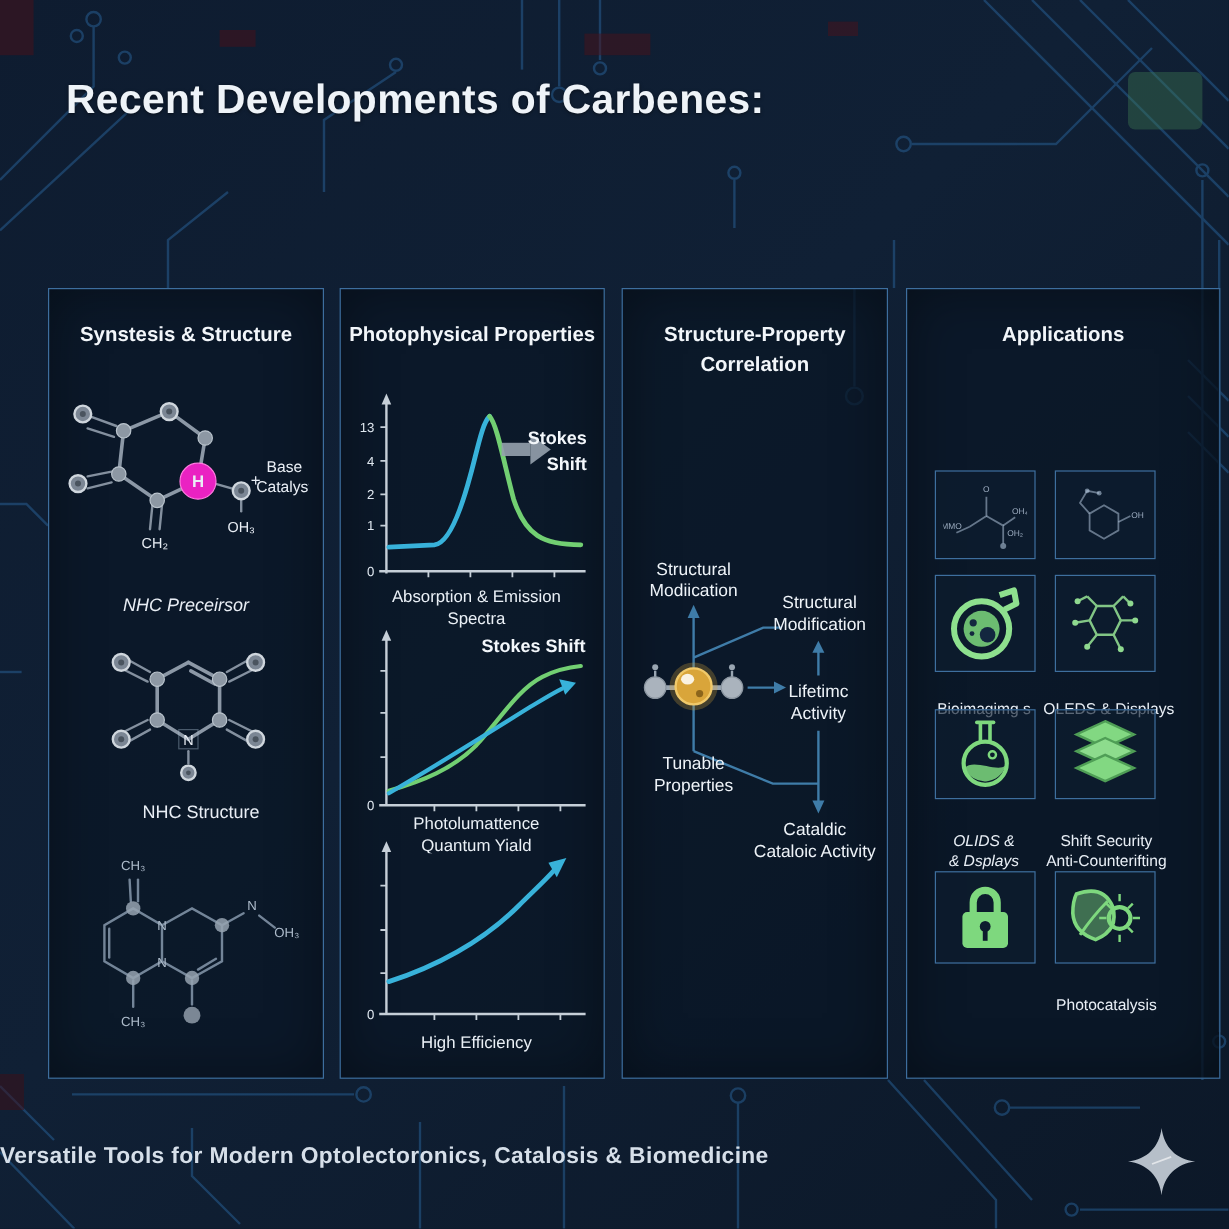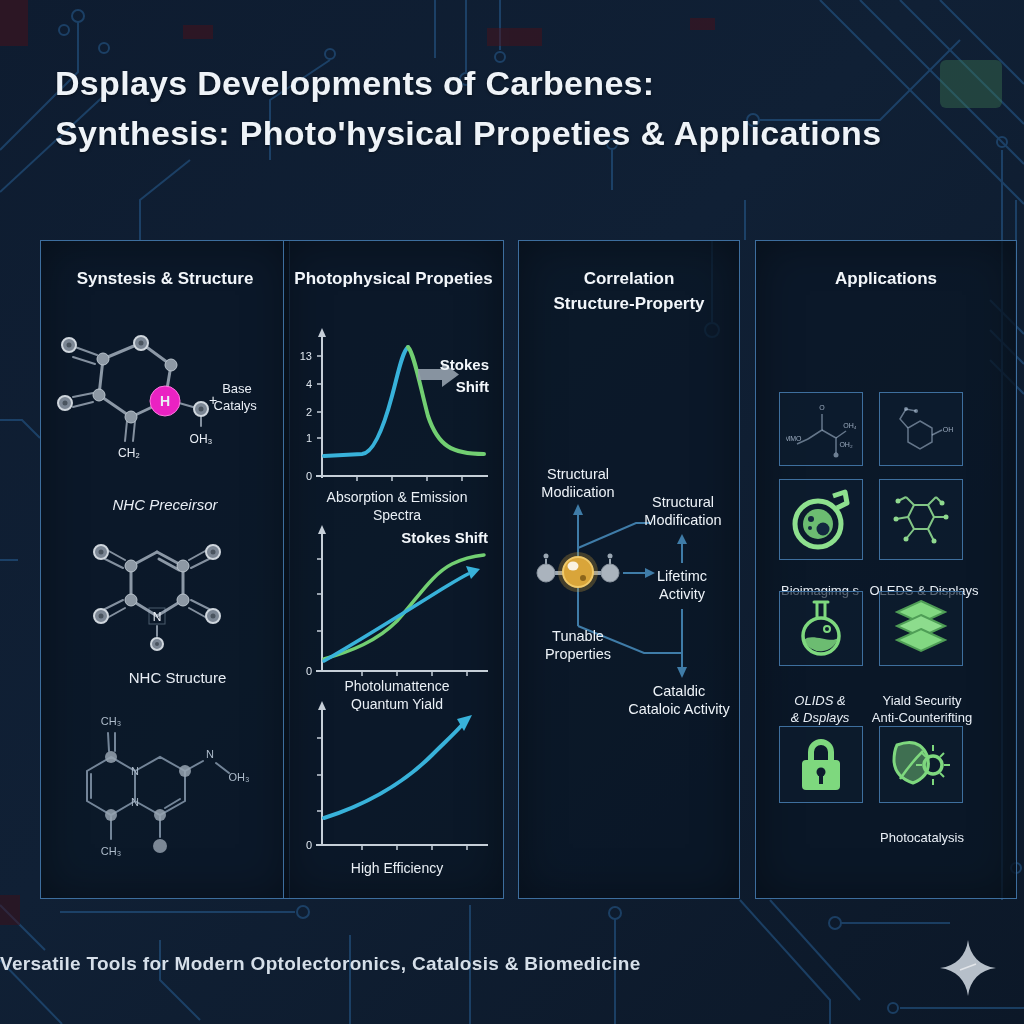--- a/index.html
+++ b/index.html
@@ -94,25 +94,24 @@
       <rect x="487" y="28" width="55" height="18" fill="#4a1119"></rect>
       <rect x="183" y="25" width="30" height="14" fill="#4a1119"></rect>
       <rect x="690" y="18" width="25" height="12" fill="#4a1119"></rect>
       <rect x="0" y="0" width="28" height="46" fill="#4a1119"></rect>
       <rect x="0" y="895" width="20" height="30" fill="#3d0e15"></rect>
     </g>
     <rect x="940" y="60" width="62" height="48" rx="6" fill="#3f7a52" opacity="0.4"></rect>
   </svg>
 
   <div class="title">
-    <div>Dsplays Developments of Carbenes:</div>
-    <div>Synthesis: Photo'hysical Propeties &amp; Applications</div>
+    <div>Recent Developments of Carbenes:</div>
   </div>
 
-  <div class="panel" style="left:40px;width:228px;padding-left:20px;">
+  <div class="panel" style="left:40px;width:228px;">
     <div class="panel-header">Synstesis &amp; Structure</div>
 
     <svg style="position:absolute;left:12px;top:82px;" width="204" height="170" viewBox="0 0 204 170">
       <g class="bond">
         <line x1="50" y1="36" x2="88" y2="20"></line>
           <line x1="88" y1="20" x2="118" y2="42"></line>
         <line x1="118" y1="42" x2="112" y2="78"></line>
           <line x1="112" y1="78" x2="78" y2="94"></line>
         <line x1="78" y1="94" x2="46" y2="72"></line>
           <line x1="46" y1="72" x2="50" y2="36"></line>
@@ -216,21 +215,21 @@
       <text x="58" y="22" text-anchor="middle" class="sklab">CH₃</text>
       <text x="58" y="152" text-anchor="middle" class="sklab">CH₃</text>
       <text x="82" y="72" text-anchor="middle" class="sklab">N</text>
       <text x="82" y="103" text-anchor="middle" class="sklab">N</text>
       <text x="157" y="55" text-anchor="middle" class="sklab">N</text>
       <text x="186" y="78" text-anchor="middle" class="sklab">OH₃</text>
     </svg>
   </div>
 
   <div class="panel" style="left:283px;width:219px;">
-    <div class="panel-header">Photophysical Propeties</div>
+    <div class="panel-header">Photophysical Properties</div>
 
     <svg style="position:absolute;left:8px;top:85px;" width="204" height="200" viewBox="0 0 204 200">
       <line class="axis" x1="30" y1="8" x2="30" y2="152"></line>
         <polygon points="30,2 26,11 34,11" fill="#c6cfd8"></polygon>
       <line class="axis" x1="24" y1="150" x2="196" y2="150"></line>
       <g class="tick">
         <line x1="65" y1="150" x2="65" y2="155"></line>
           <line x1="100" y1="150" x2="100" y2="155"></line>
         <line x1="135" y1="150" x2="135" y2="155"></line>
           <line x1="170" y1="150" x2="170" y2="155"></line>
@@ -293,22 +292,22 @@
       </g>
       <text x="20" y="156" text-anchor="end" class="ticklab">0</text>
       <path d="M32,125 C70,113 110,92 140,62 C152,50 162,41 170,32" stroke="#38b2da" stroke-width="4" fill="none" stroke-linecap="round"></path>
       <polygon points="180,22 165,26 172,38" fill="#38b2da"></polygon>
       <text x="105" y="180" text-anchor="middle" class="chart-cap">High Efficiency</text>
     </svg>
   </div>
 
   <div class="panel" style="left:518px;width:220px;">
     <div class="panel-header">
+      <div>Structure-Property</div>
       <div>Correlation</div>
-      <div>Structure-Property</div>
     </div>
     <svg style="position:absolute;left:0;top:0;" width="220" height="657" viewBox="0 0 220 657">
       <g class="corr-line">
         <line x1="59" y1="272" x2="59" y2="322"></line>
         <polyline points="59,307 117,282 132,282"></polyline>
         <line x1="104" y1="332" x2="128" y2="332"></line>
         <line x1="163" y1="300" x2="163" y2="322"></line>
         <line x1="59" y1="346" x2="59" y2="385"></line>
         <polyline points="59,385 125,412 163,412"></polyline>
         <line x1="163" y1="368" x2="163" y2="428"></line>
@@ -420,21 +419,21 @@
         <path d="M30,2 L54,13 L30,24 L6,13 Z" fill="#82d882" stroke="#4f9e56" stroke-width="2"></path>
         <path d="M30,16 L54,27 L30,38 L6,27 Z" fill="#8ddc8d" stroke="#4f9e56" stroke-width="2"></path>
         <path d="M30,30 L54,41 L30,52 L6,41 Z" fill="#82d882" stroke="#4f9e56" stroke-width="2"></path>
       </svg>
     </div>
     <div class="app-caption" style="left:64px;top:428px;font-style:italic;">
       <div>OLIDS &amp;</div>
       <div>&amp; Dsplays</div>
     </div>
     <div class="app-caption" style="left:166px;top:428px;">
-      <div>Yiald Security</div>
+      <div>Shift Security</div>
       <div>Anti-Counterifting</div>
     </div>
 
     <div class="app-box" style="left:23px;top:485px;height:75px;">
       <svg width="56" height="62" viewBox="0 0 56 62">
         <path d="M18,26 v-8 a10,10 0 0 1 20,0 v8" fill="none" stroke="#7ed87e" stroke-width="6"></path>
         <rect x="9" y="26" width="38" height="30" rx="4" fill="#7ed87e"></rect>
         <circle cx="28" cy="38" r="4.5" fill="#0e1c2e"></circle>
           <rect x="26" y="40" width="4" height="10" fill="#0e1c2e"></rect>
       </svg>

